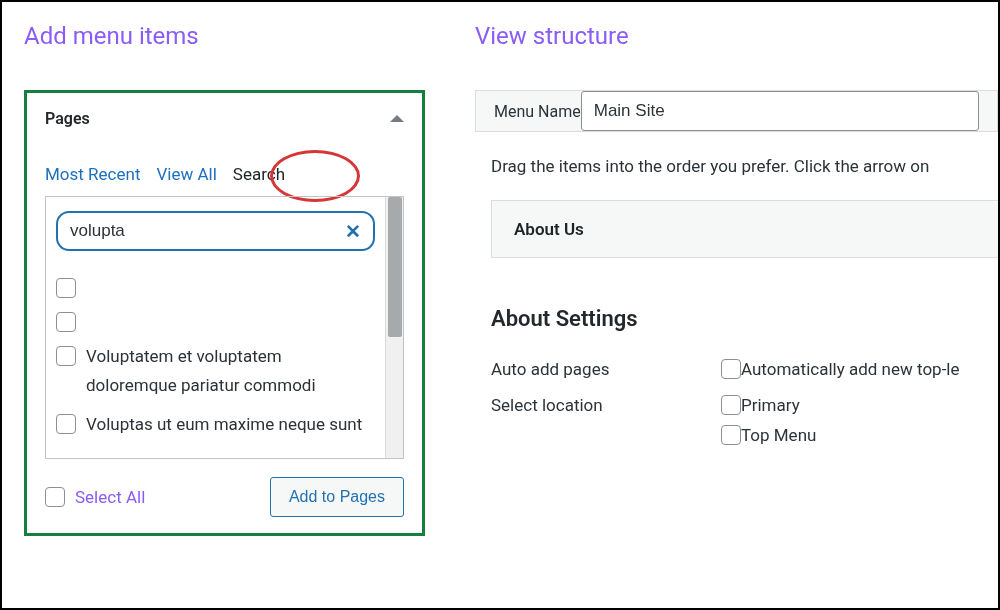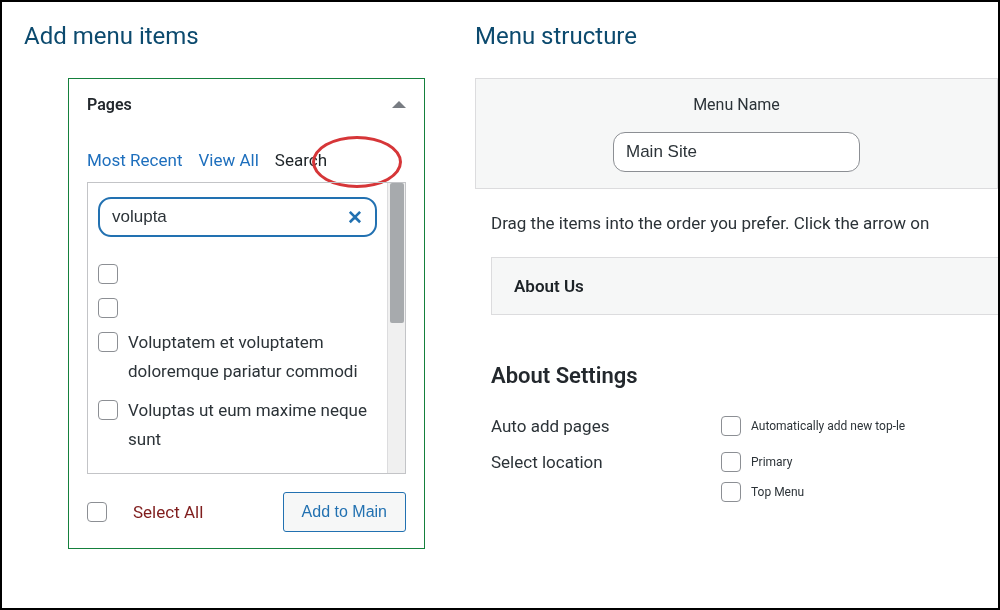--- a/index.html
+++ b/index.html
@@ -21,27 +21,26 @@
       padding: 20px 22px;
     }
     .right-panel {
       flex: 1;
       padding: 20px 0 20px 28px;
       overflow: hidden;
     }
     h2 {
       font-size: 24px;
       font-weight: 400;
-      color: #0c4a6e;
-      margin-bottom: 28px;
+      color: #8b5cf6;
+      margin-bottom: 40px;
     }
     .accordion {
-      border: 1px solid #15803d;
-      background: #fff;
-      margin-left: 44px;
+      border: 3px solid #15803d;
+      background: #fff;
     }
     .accordion-header {
       display: flex;
       justify-content: space-between;
       align-items: center;
       padding: 16px 18px;
       background: #fff;
       cursor: pointer;
     }
     .accordion-header span {
@@ -151,51 +150,49 @@
     }
     .bottom-actions {
       display: flex;
       justify-content: space-between;
       align-items: center;
       padding-top: 18px;
     }
     .select-all {
       display: flex;
       align-items: center;
-      gap: 26px;
-      font-size: 17px;
-      color: #7f1d1d;
+      gap: 10px;
+      font-size: 17px;
+      color: #8b5cf6;
     }
     .add-btn {
       background: #f6f7f7;
       border: 1px solid #2271b1;
       color: #2271b1;
       border-radius: 3px;
       padding: 10px 18px;
       font-size: 16px;
       cursor: pointer;
     }
     
     .menu-name-row {
       border: 1px solid #dcdcde;
       background: #f6f7f7;
-      padding: 16px 18px;
-      display: flex;
-      align-items: center;
-      gap: 18px;
-      flex-direction: column;
+      padding: 0 18px;
+      display: flex;
+      align-items: center;
     }
     .menu-name-label {
       font-size: 16px;
       color: #2c3338;
     }
     .menu-name-input {
       flex: 1;
       border: 1px solid #8c8f94;
-      border-radius: 12px;
+      border-radius: 3px;
       padding: 9px 12px;
       font-size: 17px;
       background: #fff;
       color: #2c3338;
     }
     .drag-hint {
       font-size: 17px;
       color: #2c3338;
       padding: 24px 0 24px 16px;
       white-space: nowrap;
@@ -230,22 +227,22 @@
       color: #2c3338;
     }
     .setting-options {
       display: flex;
       flex-direction: column;
       gap: 10px;
     }
     .option {
       display: flex;
       align-items: center;
-      gap: 10px;
-      font-size: 12px;
+      gap: 0;
+      font-size: 17px;
       color: #2c3338;
       white-space: nowrap;
     }
   </style>
 </head>
 <body>
 
 <div class="container">
   <div class="left-panel">
     <h2>Add menu items</h2>
@@ -284,28 +281,28 @@
           </div>
           <div class="scrollbar-track">
             <div class="scrollbar-thumb"></div>
           </div>
         </div>
         <div class="bottom-actions">
           <div class="select-all">
             <span class="checkbox"></span>
             <span>Select All</span>
           </div>
-          <button class="add-btn">Add to Main</button>
+          <button class="add-btn">Add to Pages</button>
         </div>
       </div>
     </div>
   </div>
 
   <div class="right-panel">
-    <h2>Menu structure</h2>
+    <h2>View structure</h2>
     <div class="menu-name-row">
       <span class="menu-name-label">Menu Name</span>
       <input class="menu-name-input" type="text" value="Main Site" style="">
     </div>
     <div class="drag-hint">Drag the items into the order you prefer. Click the arrow on</div>
     <div class="menu-item-box">About Us</div>
 
     <div class="menu-settings">
       <h3>About Settings</h3>
       <div class="setting-row">

